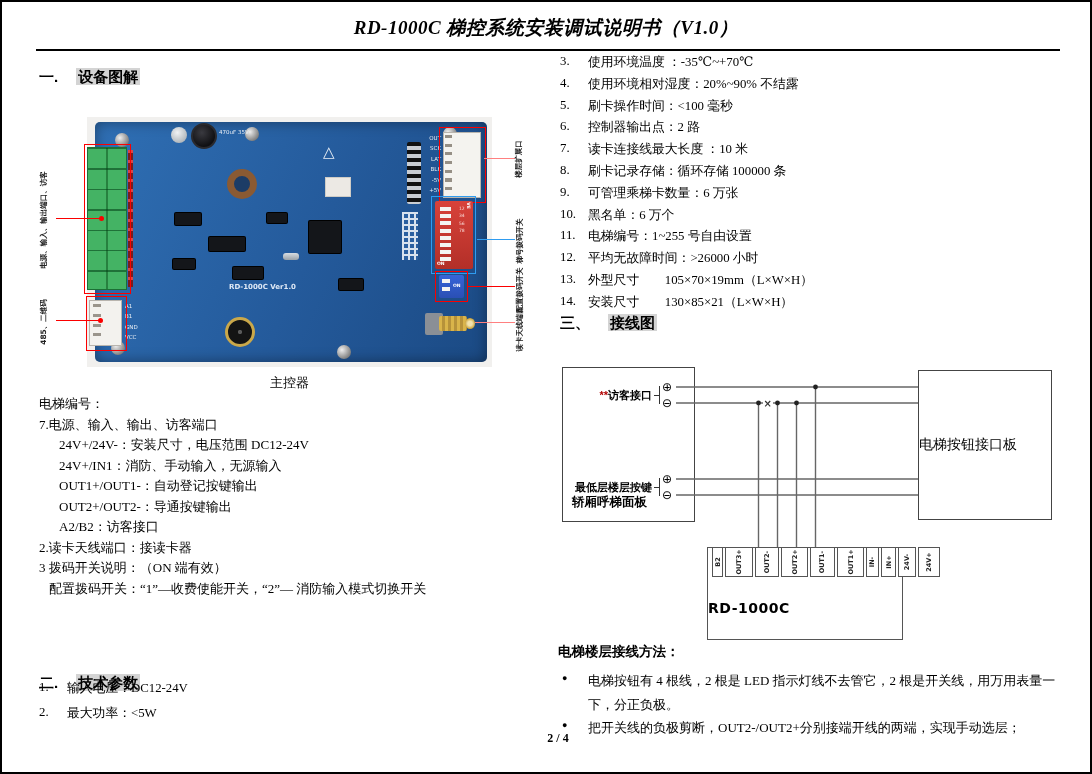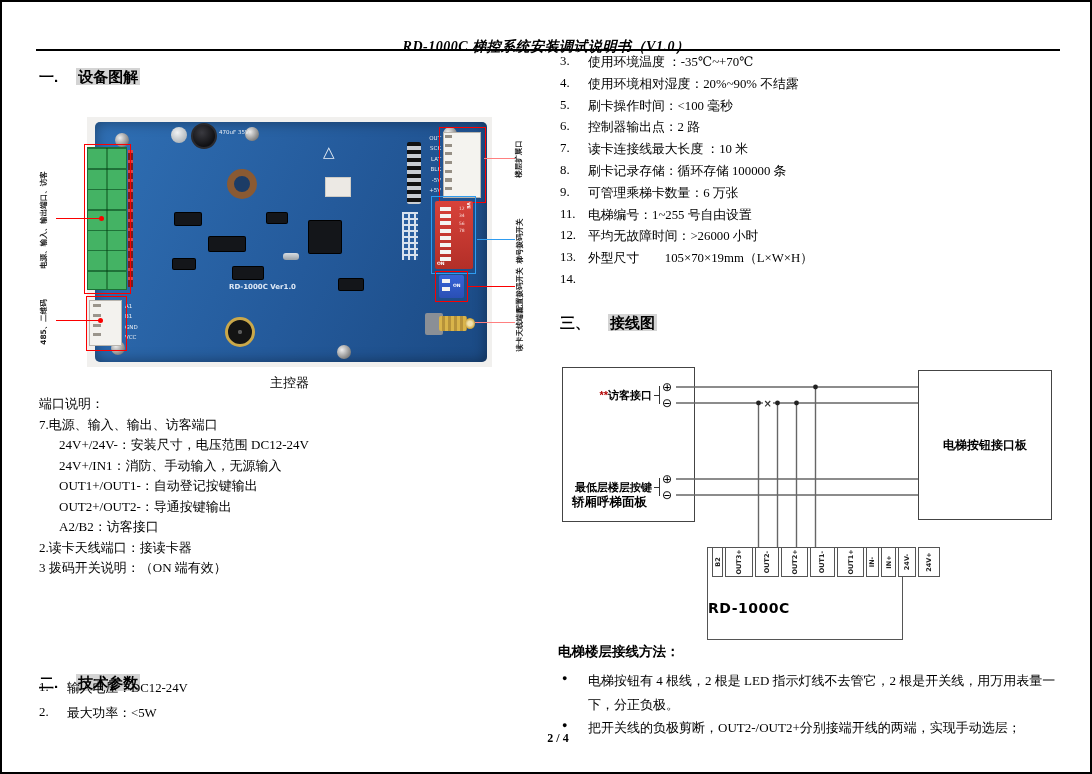--- a/index.html
+++ b/index.html
@@ -1,21 +1,21 @@
 <!DOCTYPE html>
 <html><head>
 <meta charset="utf-8">
 <style>
   *{box-sizing:border-box;margin:0;padding:0}
   html,body{background:#e9e9e9}
   .page{position:relative;width:1092px;height:774px;margin:0 auto;background:#fff;
         border:2px solid #000;overflow:hidden;color:#000;
         font-family:"Liberation Serif","DejaVu Serif",serif}
-  .t-title{position:absolute;left:0;top:36px;width:100%;text-align:center;
-           font-weight:bold;font-style:italic;font-size:14px;letter-spacing:.5px}
+  .t-title{position:absolute;left:0;top:13px;width:100%;text-align:center;
+           font-weight:bold;font-style:italic;font-size:19px;letter-spacing:.5px}
   .rule{position:absolute;left:34px;top:47px;width:1024px;border-top:2.2px solid #000}
   .h{position:absolute;font-family:"Liberation Sans","DejaVu Sans",sans-serif;
      font-weight:bold;font-size:15px;white-space:nowrap}
   .h .num{margin-right:18px}
   .hl{background:#d4d4d4;padding:0 2px}
   
   .caption{position:absolute;left:85px;top:372px;width:405px;text-align:center;font-size:13px}
   .portdesc{position:absolute;left:37px;top:392px;width:484px;font-size:13px}
   .portdesc .pl{line-height:20.5px;white-space:pre-wrap}
   .ind1{padding-left:10px}.ind2{padding-left:20px}
@@ -34,21 +34,21 @@
   .wires{position:absolute;left:0;top:0}
   .wires line{stroke:#666;stroke-width:1.4}
   .wires circle{fill:#222}
   .wires text{fill:#333;font:bold 10px "DejaVu Sans",sans-serif}
   .wlabel{position:absolute;font-weight:bold;font-size:11px;text-align:right;white-space:nowrap}
   .star{color:#b00000}
   .termsym{position:absolute;font-size:12px;line-height:12px}
   .bracket{position:absolute;border-left:1.4px solid #333;width:0}
   .stub{position:absolute;border-top:1.4px solid #333;height:0}
   .panelcap{position:absolute;font-weight:bold;font-size:12.5px}
-  .rightpanel{display:flex;align-items:center;justify-content:center;font-weight:bold;font-size:12px}
+  .rightpanel{display:flex;align-items:center;justify-content:flex-start;font-weight:normal;font-size:14px}
   .rdbox{position:absolute;border:1.5px solid #555}
   .rdname{position:absolute;left:0;right:0;top:52px;font-weight:bold;
           font-size:14px;letter-spacing:.5px;font-family:"DejaVu Sans",sans-serif}
   .term-strip{position:absolute;display:flex;gap:2px}
   .tcell{flex:1;border:1px solid #555;background:#fff;display:flex;align-items:center;justify-content:center;overflow:visible}
   .tcell span{transform:rotate(-90deg);font:bold 6.5px "DejaVu Sans",sans-serif;white-space:nowrap;color:#222}
   
   .notes{position:absolute;left:556px;top:641px;width:504px;font-size:13px}
   .nh{font-weight:bold;font-size:13.5px}
   .bullet{position:absolute;left:4px;display:flex;width:498px}
@@ -204,29 +204,30 @@
     </div>
   <div class="vlabel" style="left:509px;top:259px;width:16px;height:58px">
     <span>配置拨码开关</span>
     </div>
   <div class="vlabel" style="left:509px;top:298px;width:16px;height:58px">
     <span>读卡天线端口</span>
     </div>
 
   <div class="caption">主控器</div>
   <div class="portdesc">
-    <div class="pl">端口说明：</div>
+    <div class="pl">电梯编号：</div>
     <div class="pl">7.电源、输入、输出、访客端口</div>
     <div class="pl ind2">24V+/24V-：安装尺寸，电压范围 DC12-24V</div>
     <div class="pl ind2">24V+/IN1：消防、手动输入，无源输入</div>
     <div class="pl ind2">OUT1+/OUT1-：自动登记按键输出</div>
     <div class="pl ind2">OUT2+/OUT2-：导通按键输出</div>
     <div class="pl ind2">A2/B2：访客接口</div>
     <div class="pl">2.读卡天线端口：接读卡器</div>
     <div class="pl">3 拨码开关说明：（ON 端有效）</div>
+    <div class="pl ind1">配置拨码开关：“1”—收费使能开关，“2”— 消防输入模式切换开关</div>
   </div>
 
   <div class="tech">
     <div class="spec">
       <span class="sn">1.</span>
       <span class="st">输入电压：DC12-24V</span>
       </div>
     <div class="spec">
       <span class="sn">2.</span>
       <span class="st">最大功率：&lt;5W</span>
@@ -256,33 +257,38 @@
       </div>
     <div class="spec">
         <span class="sn">8.</span>
         <span class="st">刷卡记录存储：循环存储 100000 条</span>
       </div>
     <div class="spec">
         <span class="sn">9.</span>
         <span class="st">可管理乘梯卡数量：6 万张</span>
       </div>
     <div class="spec">
+        <span class="sn">10.</span>
+        <span class="st">黑名单：6 万个</span>
+      </div>
+    <div class="spec">
         <span class="sn">11.</span>
         <span class="st">电梯编号：1~255 号自由设置</span>
       </div>
     <div class="spec">
         <span class="sn">12.</span>
         <span class="st">平均无故障时间：&gt;26000 小时</span>
       </div>
     <div class="spec">
         <span class="sn">13.</span>
         <span class="st">外型尺寸　　105×70×19mm（L×W×H）</span>
       </div>
     <div class="spec">
         <span class="sn">14.</span>
+        <span class="st">安装尺寸　　130×85×21（L×W×H）</span>
       </div>
   </div>
 
   <div class="wiring">
     <div class="wbox" style="left:4px;top:3px;width:133px;height:155px"></div>
     <div class="wbox rightpanel" style="left:360px;top:6px;width:134px;height:150px">
       <span>电梯按钮接口板</span>
     </div>
 
     <svg class="wires" width="506" height="278" viewBox="0 0 506 278">

